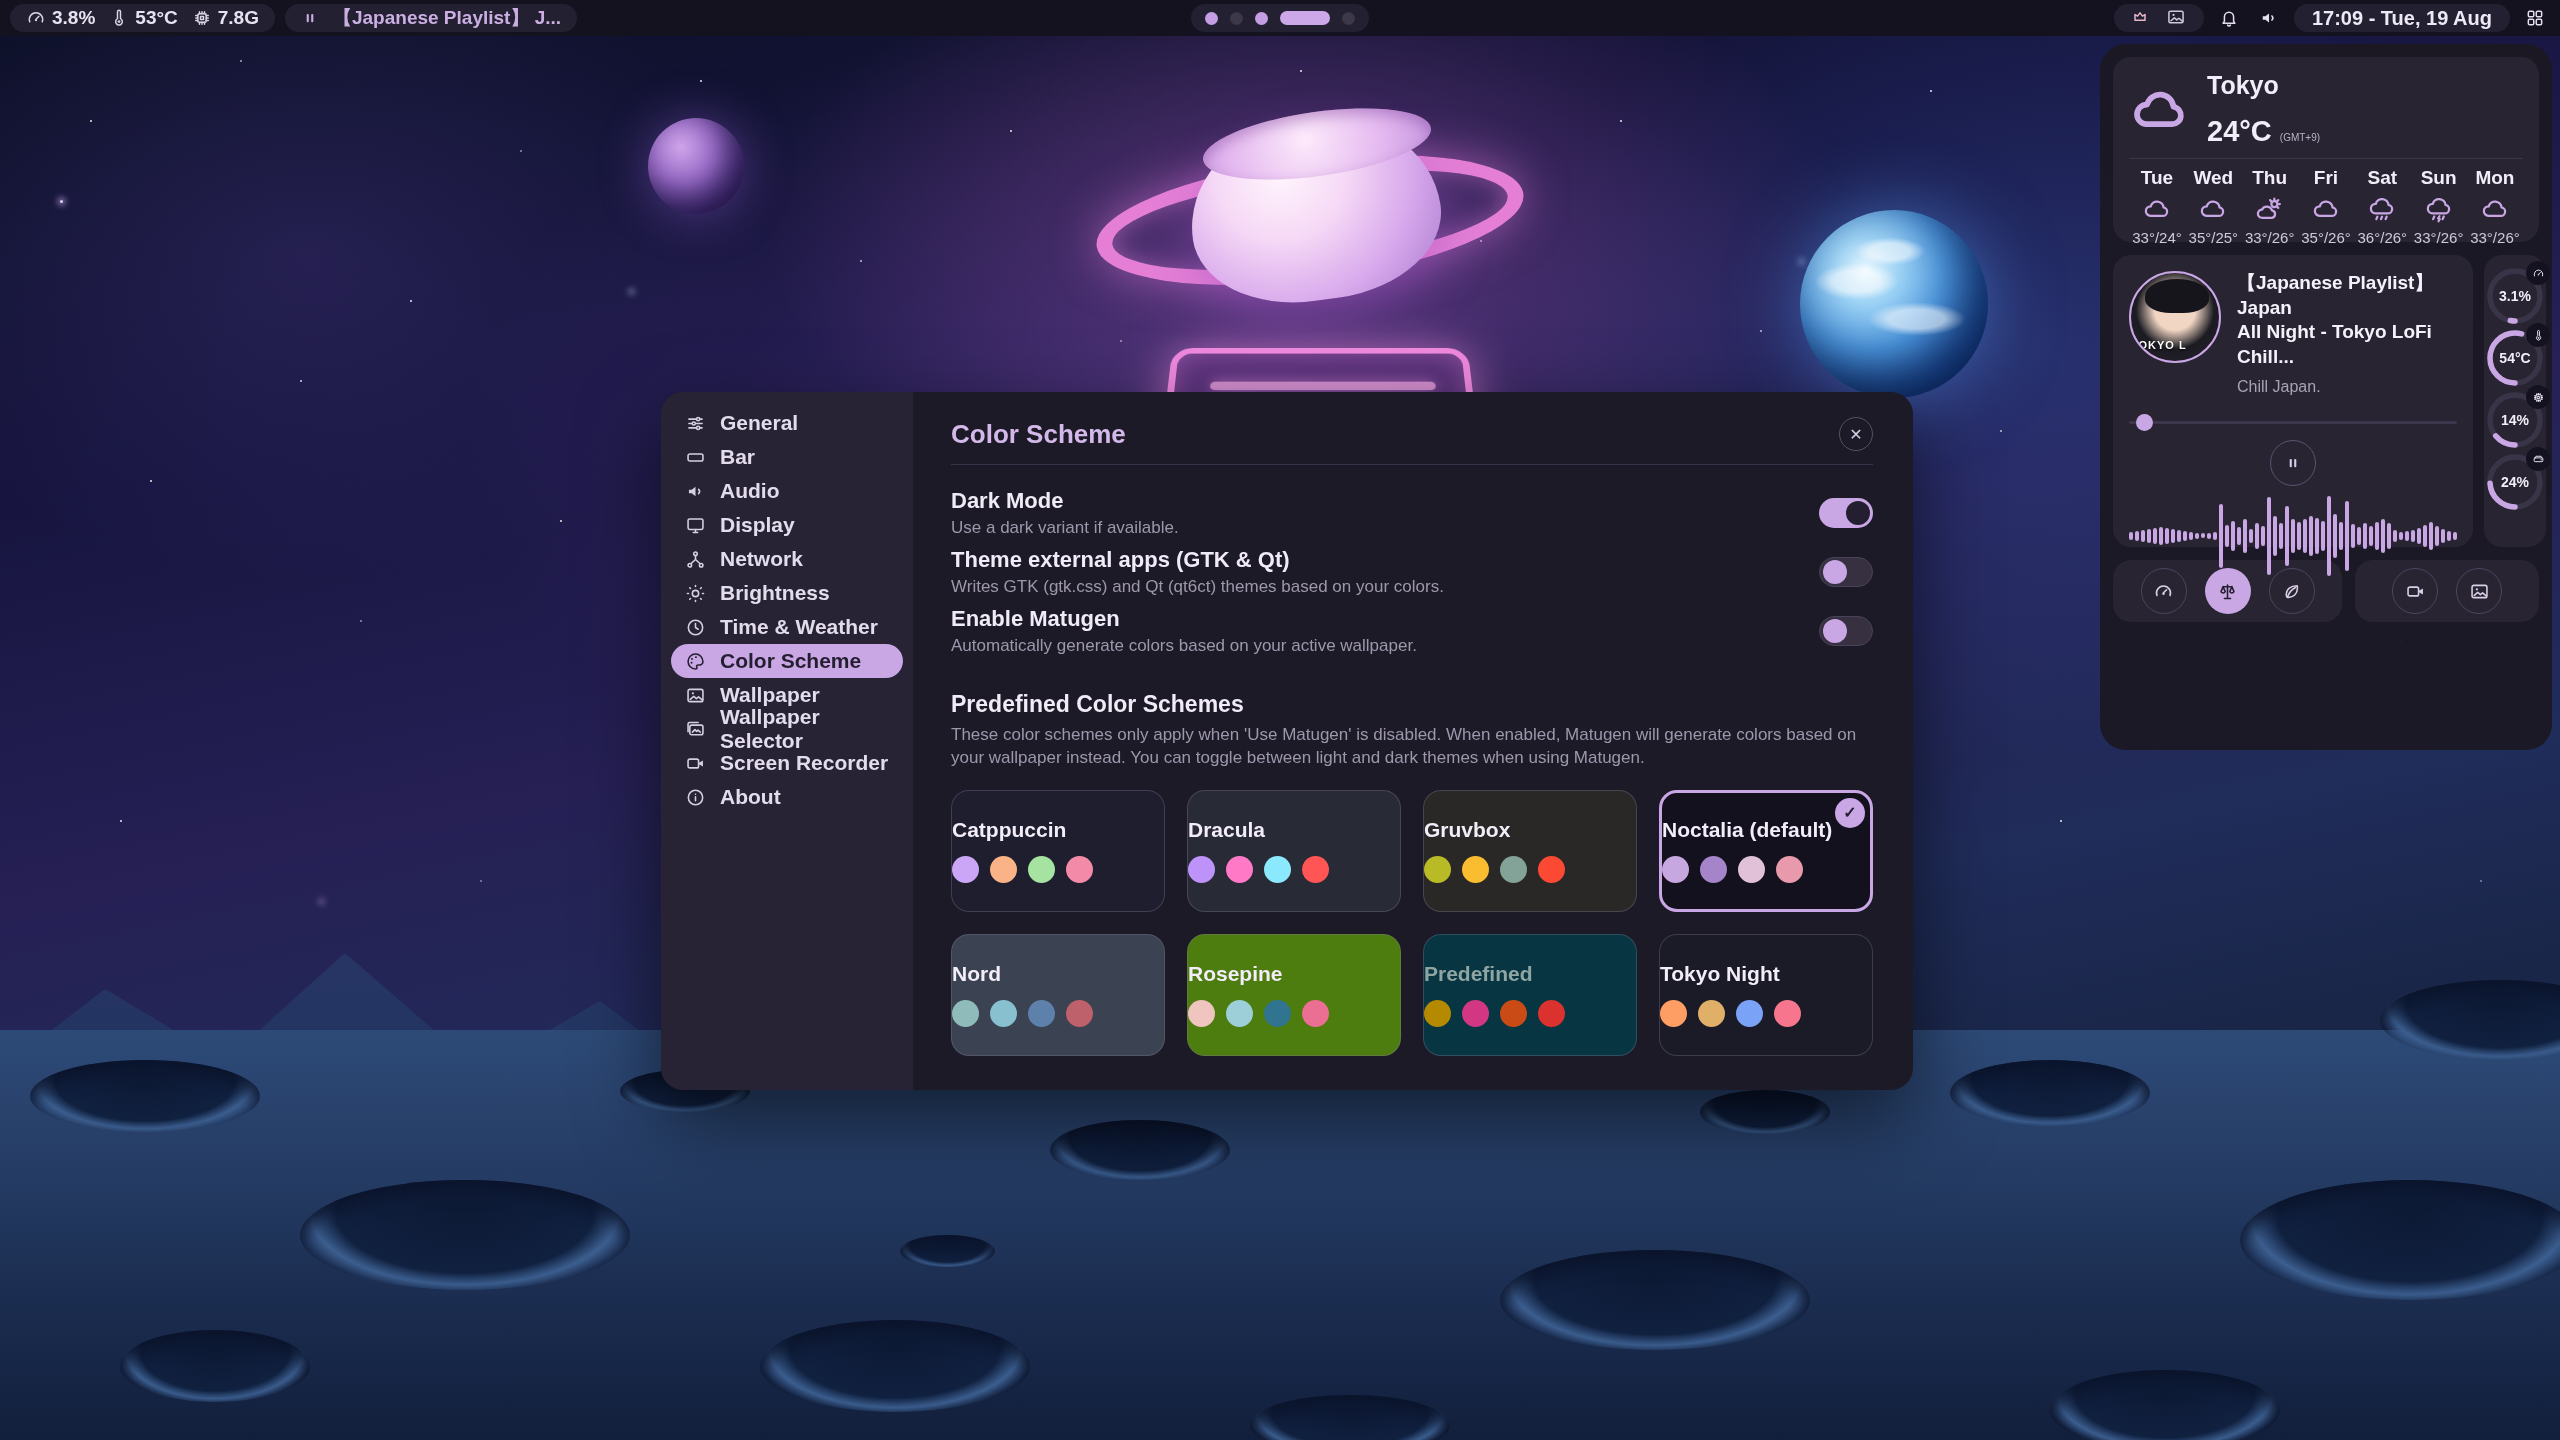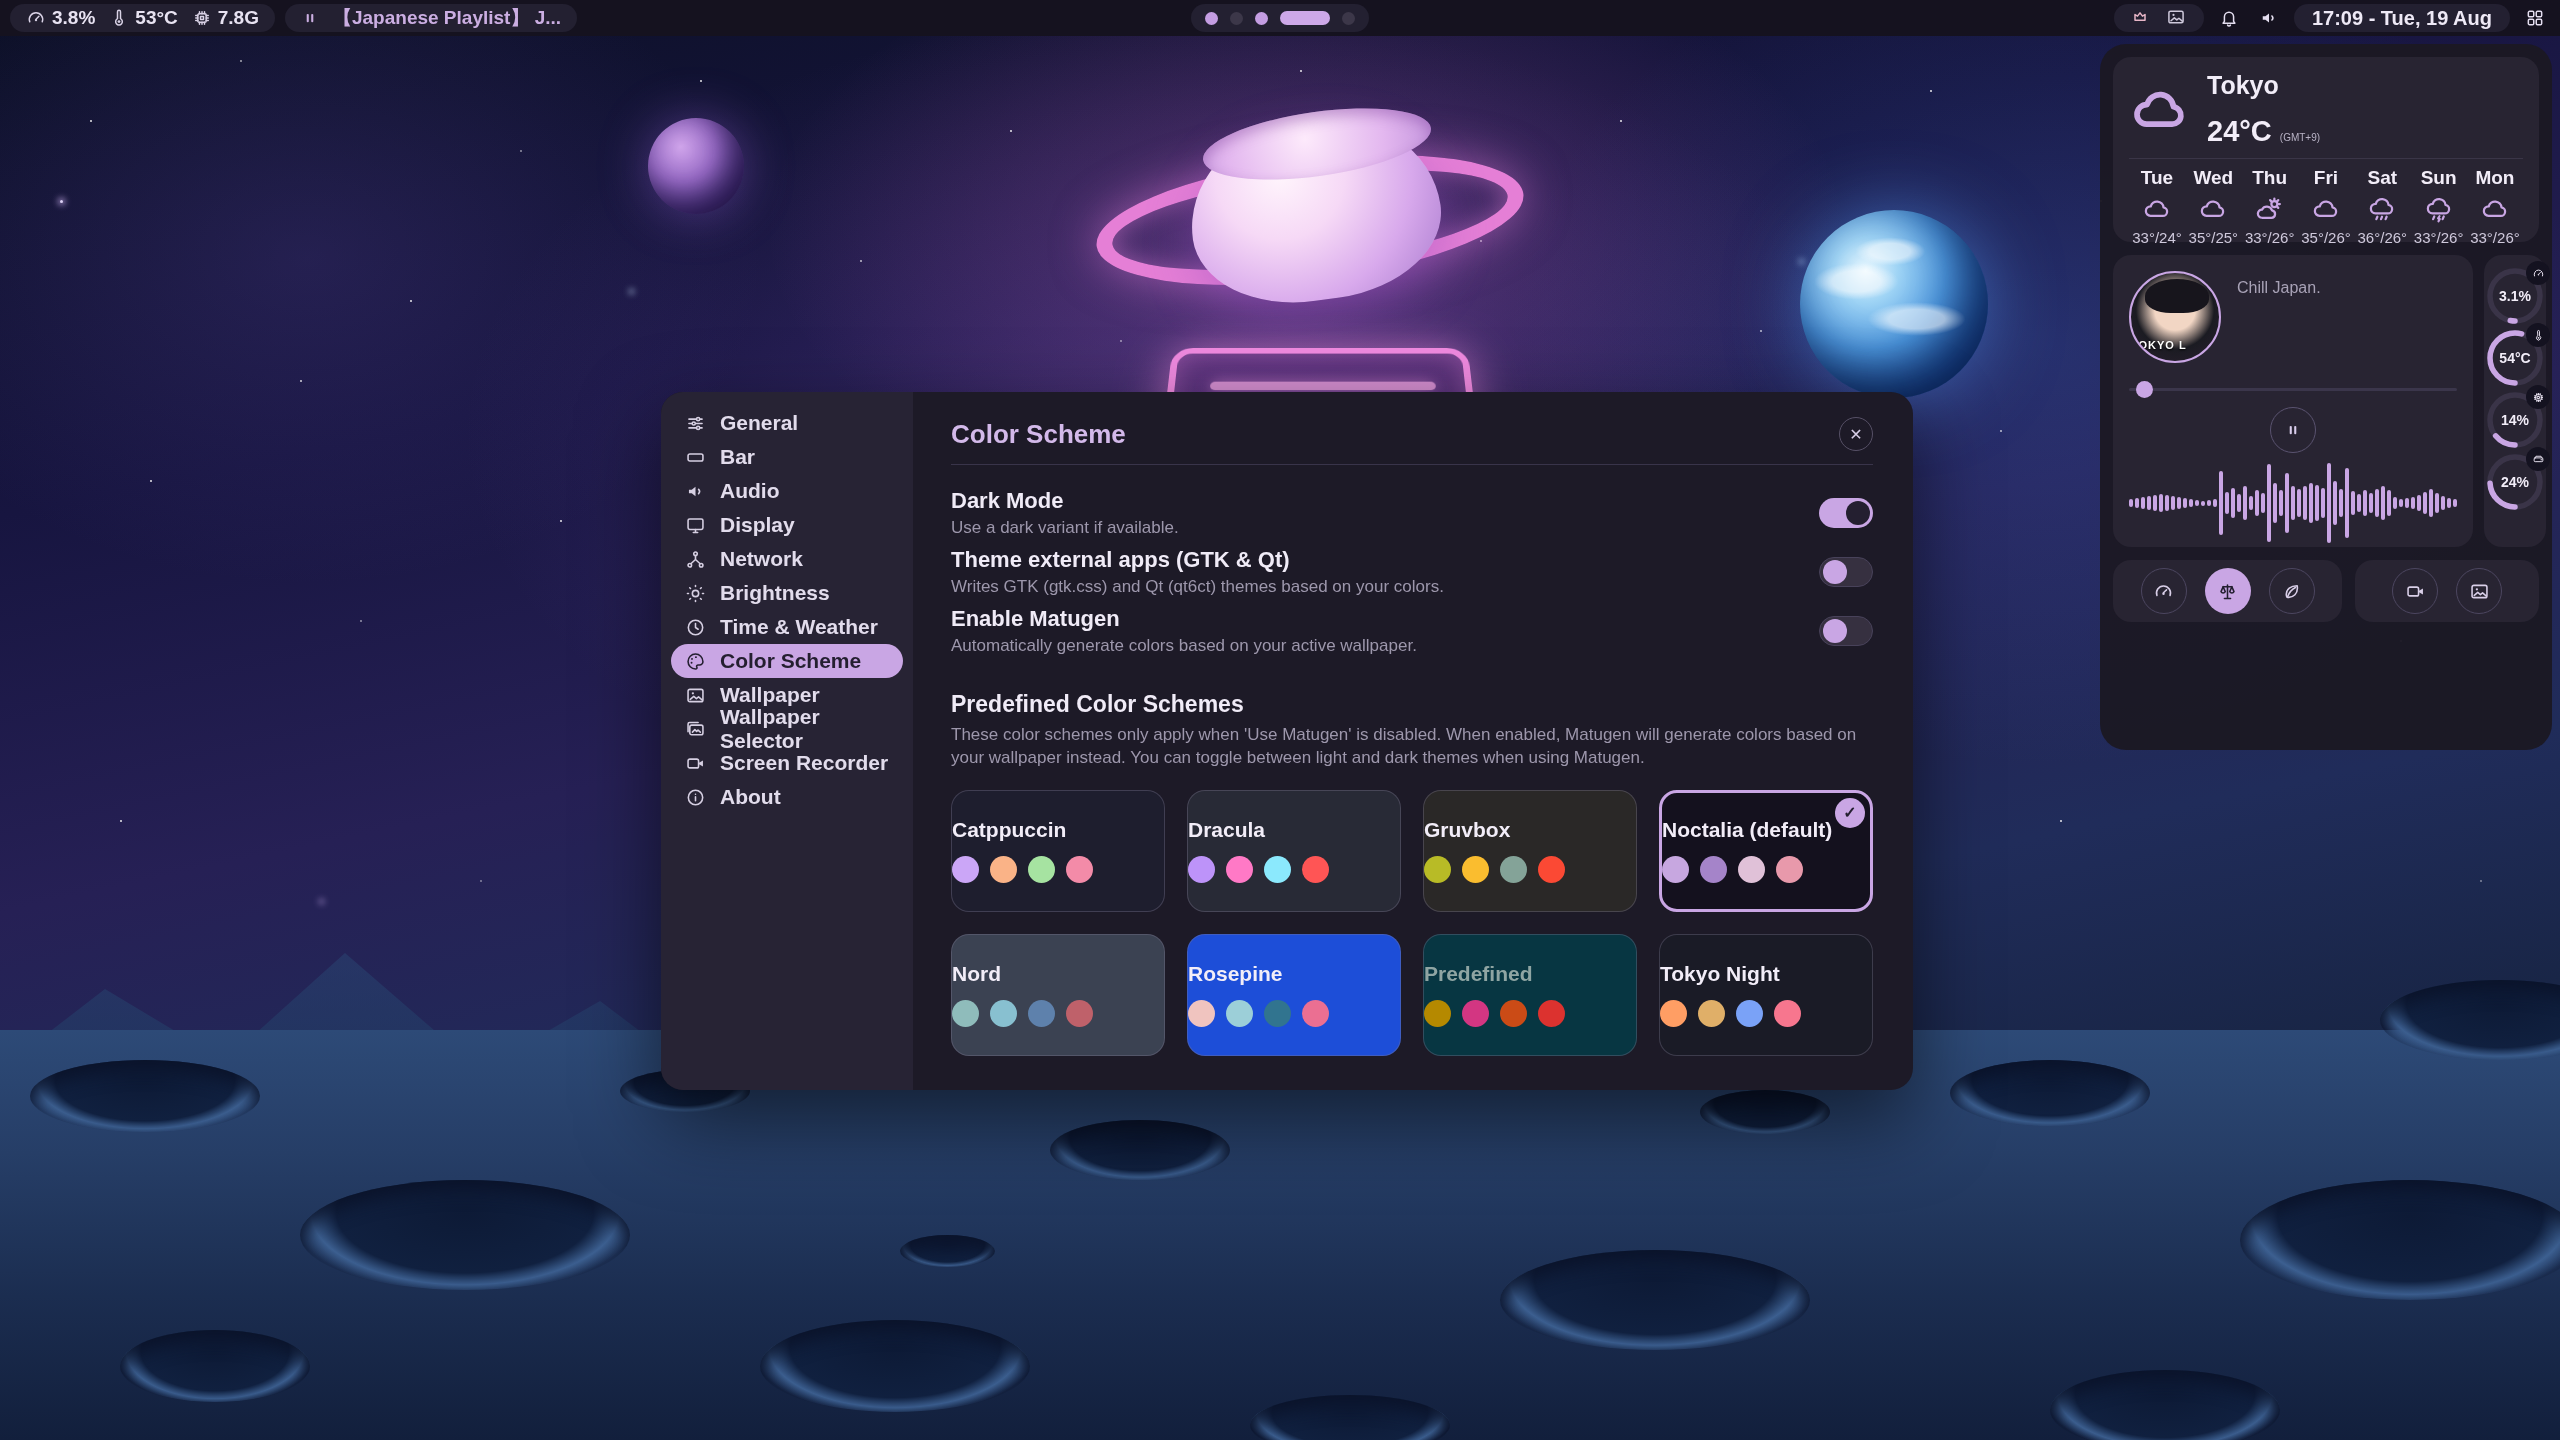--- a/index.html
+++ b/index.html
@@ -512,21 +512,21 @@
           </div>
           <div class="scheme-card" style="background: rgb(59, 66, 82);">
             <div class="scheme-name">Nord</div>
             <div class="swatches">
               <span class="swatch" style="background:#8fbcbb"></span>
               <span class="swatch" style="background:#88c0d0"></span>
               <span class="swatch" style="background:#5e81ac"></span>
               <span class="swatch" style="background:#bf616a"></span>
             </div>
           </div>
-          <div class="scheme-card" style="background: #1d4ed8;">
+          <div class="scheme-card" style="background: #4d7c0f;">
             <div class="scheme-name">Rosepine</div>
             <div class="swatches">
               <span class="swatch" style="background:#f0c4bf"></span>
               <span class="swatch" style="background:#9ccfd8"></span>
               <span class="swatch" style="background:#31748f"></span>
               <span class="swatch" style="background:#eb6f92"></span>
             </div>
           </div>
           <div class="scheme-card" style="background: rgb(7, 54, 66);">
             <div class="scheme-name" style="color:#8fa5a3">Predefined</div>
@@ -623,20 +623,24 @@
         </div>
     </div>
 
     <div class="media-row">
       <div class="rcard media-card">
         <div class="media-head">
           <div class="album">
             <div class="album-label">TOKYO L</div>
           </div>
           <div>
+            <div class="media-title">
+              <div>【Japanese Playlist】 Japan</div>
+              <div>All Night - Tokyo LoFi Chill...</div>
+            </div>
             <div class="media-sub">Chill Japan.</div>
           </div>
         </div>
         <div class="progress">
           <div class="track"></div>
           <div class="knob" id="progress-knob" style="left: 2%;"></div>
         </div>
         <div class="play-row">
           <button class="play-btn" id="play-btn">
               <svg viewBox="0 0 24 24" fill="none" stroke="currentColor" stroke-width="1.8" stroke-linecap="round" stroke-linejoin="round">

